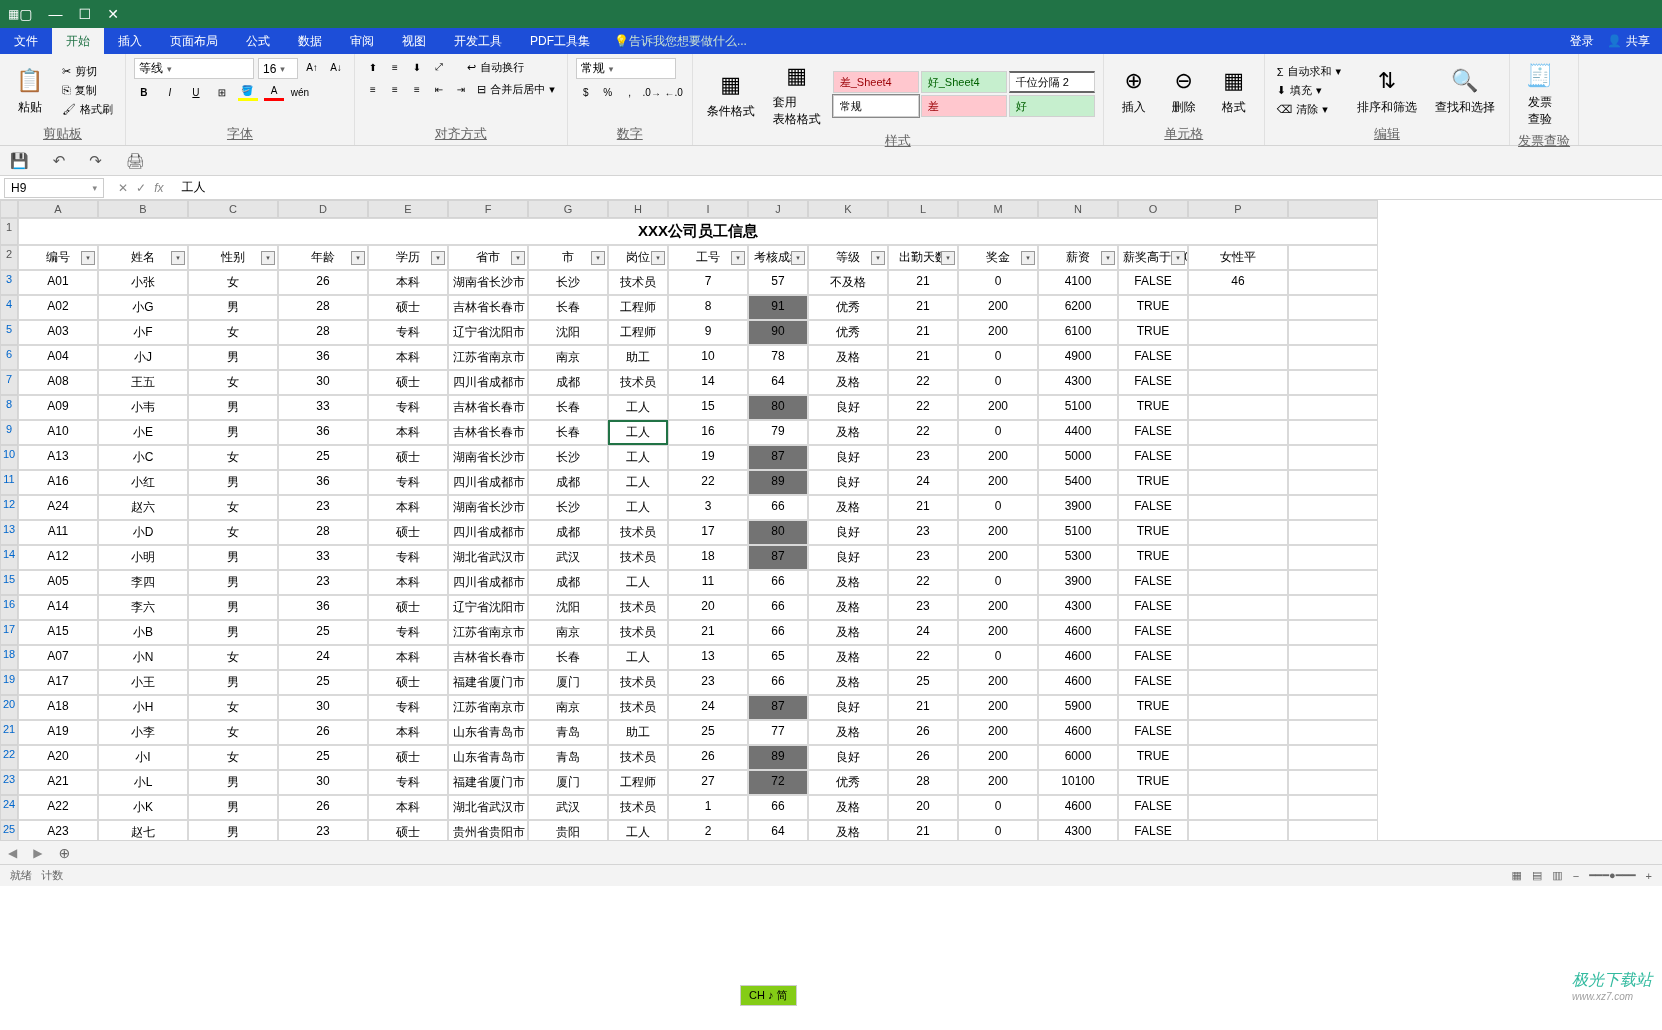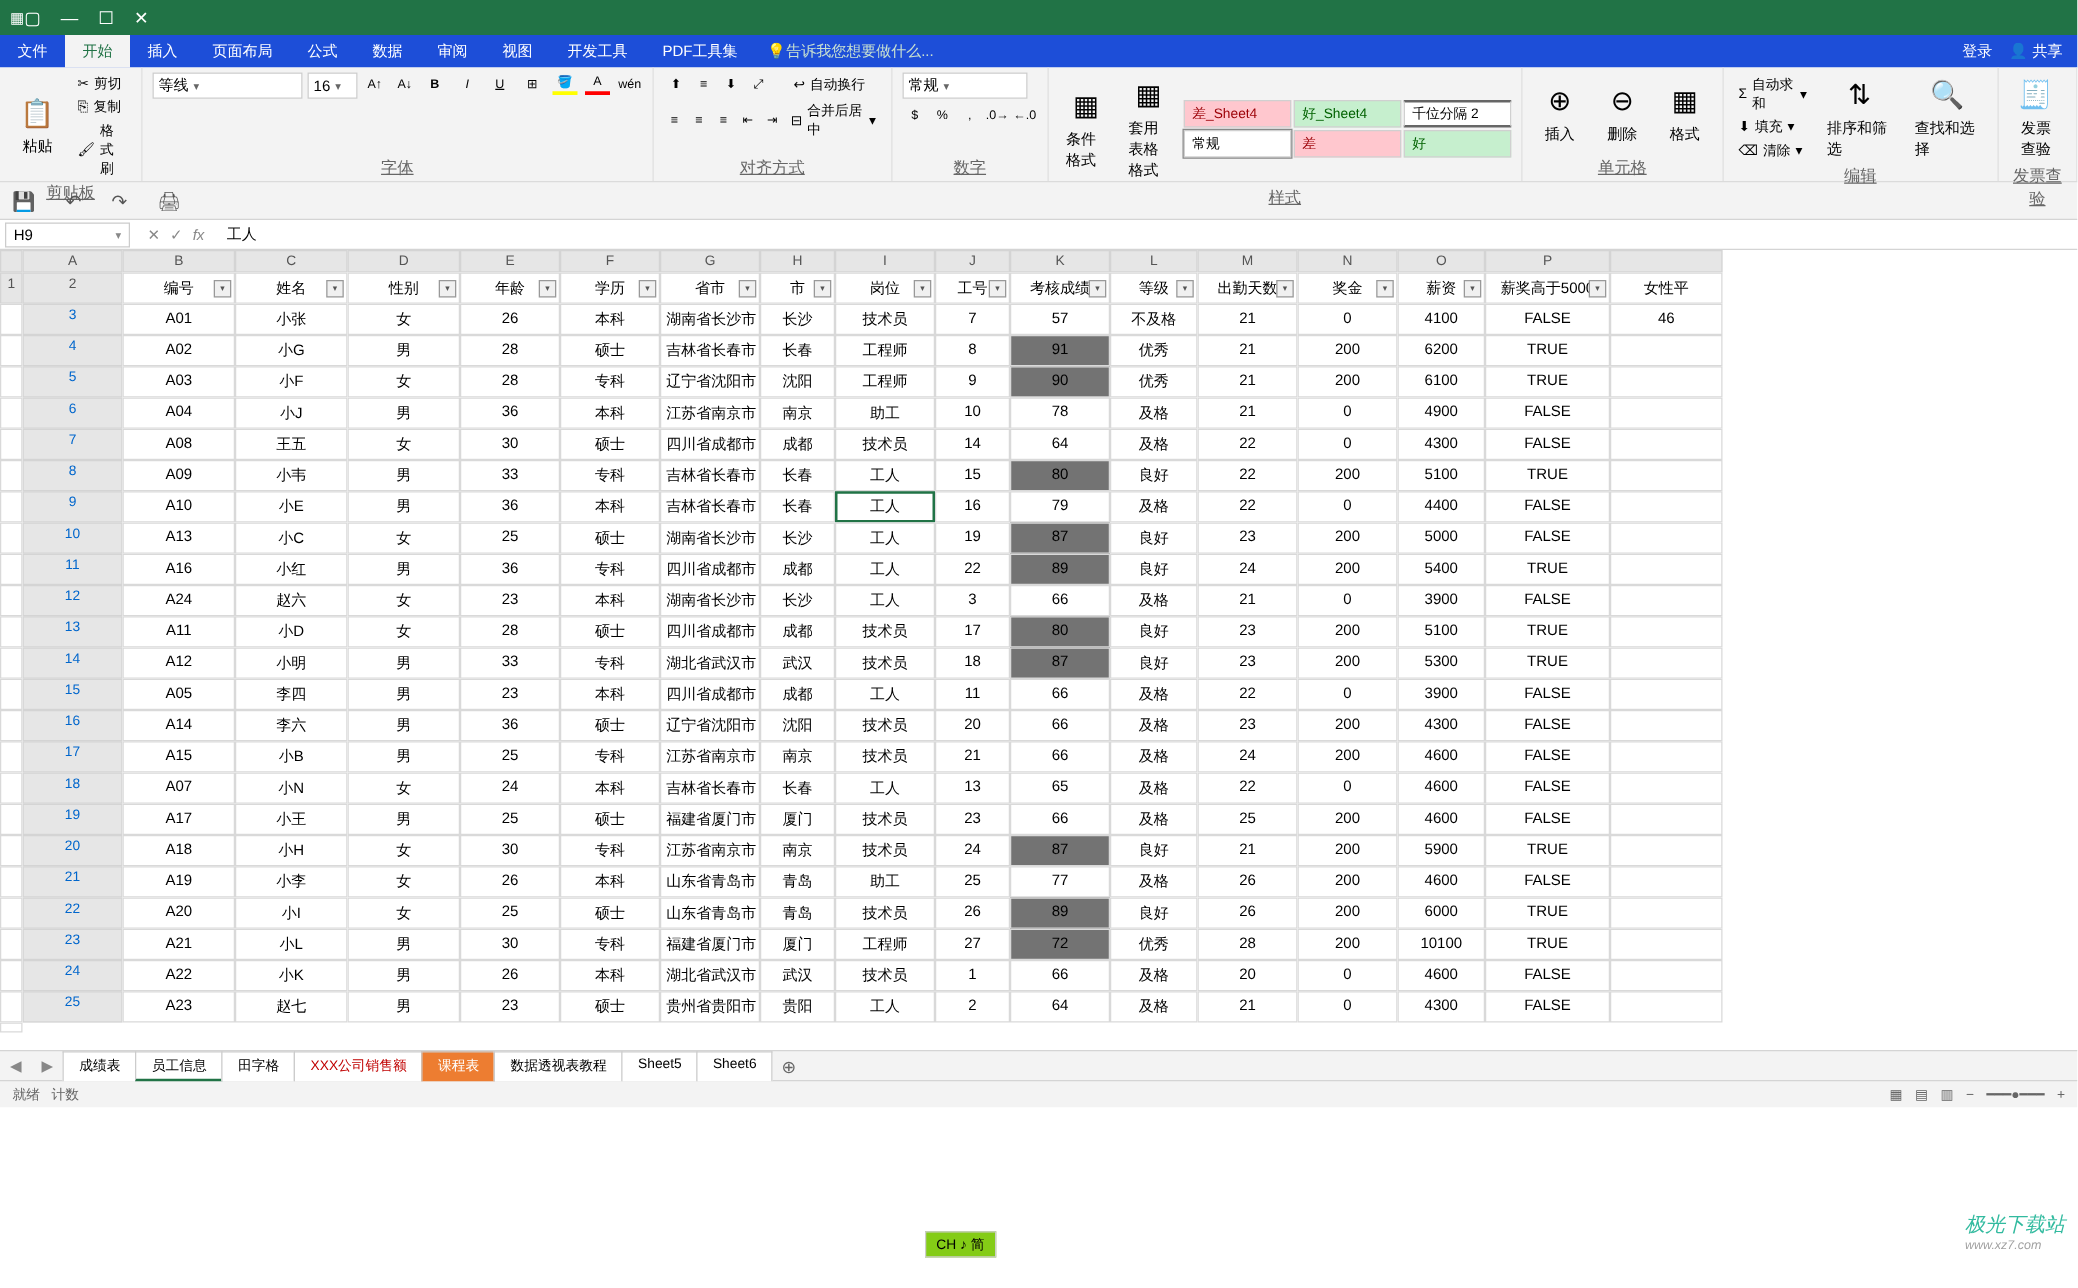--- a/index.html
+++ b/index.html
@@ -115,21 +115,21 @@
       <div class="small-row">
         <div class="small-btn">✂ <span>剪切</span></div>
         <div class="small-btn">⎘ <span>复制</span></div>
         <div class="small-btn">🖌 <span>格式刷</span></div>
       </div>
     </div>
     <div class="label">剪贴板</div>
   </div>
 
   <div class="ribbon-group">
-    <div class="content" style="flex-direction:row;align-items:flex-start;gap:4px">
+    <div class="content" style="flex-direction:column;align-items:flex-start;gap:4px">
       <div style="display:flex;gap:4px">
         <div class="dd" style="width:120px">
             <span>等线</span>
             <span class="arrow">▾</span>
           </div>
         <div class="dd" style="width:40px">
             <span>16</span>
             <span class="arrow">▾</span>
           </div>
         <span class="sq noborder">A↑</span>
@@ -299,20 +299,21 @@
       <div class="colhdr">I</div>
       <div class="colhdr">J</div>
       <div class="colhdr">K</div>
       <div class="colhdr">L</div>
       <div class="colhdr">M</div>
       <div class="colhdr">N</div>
       <div class="colhdr">O</div>
       <div class="colhdr">P</div>
       <div class="colhdr"></div>
       <div class="rowhdr">1</div>
+      <div class="cell title">XXX公司员工信息</div>
       <div class="rowhdr">2</div>
       <div class="cell header">编号<div class="filter">▾</div></div>
       <div class="cell header">姓名<div class="filter">▾</div></div>
       <div class="cell header">性别<div class="filter">▾</div></div>
       <div class="cell header">年龄<div class="filter">▾</div></div>
       <div class="cell header">学历<div class="filter">▾</div></div>
       <div class="cell header">省市<div class="filter">▾</div></div>
       <div class="cell header">市<div class="filter">▾</div></div>
       <div class="cell header">岗位<div class="filter">▾</div></div>
       <div class="cell header">工号<div class="filter">▾</div></div>
@@ -742,30 +743,20 @@
 </div>
 
 <div class="ime">CH ♪ 简</div>
 <div class="watermark">
   <span>极光下载站</span><small>www.xz7.com</small>
 </div>
 
 <div class="tabs-bar">
   <span class="nav">◀</span>
   <span class="nav">▶</span>
-  <div id="sheet-tabs" style="display:flex">
-      <div class="sheet-tab">成绩表</div>
-      <div class="sheet-tab active">员工信息</div>
-      <div class="sheet-tab">田字格</div>
-      <div class="sheet-tab red">XXX公司销售额</div>
-      <div class="sheet-tab orange">课程表</div>
-      <div class="sheet-tab">数据透视表教程</div>
-      <div class="sheet-tab">Sheet5</div>
-      <div class="sheet-tab">Sheet6</div>
-    </div>
   <span class="plus">⊕</span>
   <div class="scroll"></div>
 </div>
 
 <div class="statusbar">
   <div><span>就绪</span> &nbsp; <span>计数</span></div>
   <div style="display:flex;gap:10px;align-items:center">
     <span>▦</span>
     <span>▤</span>
     <span>▥</span>

